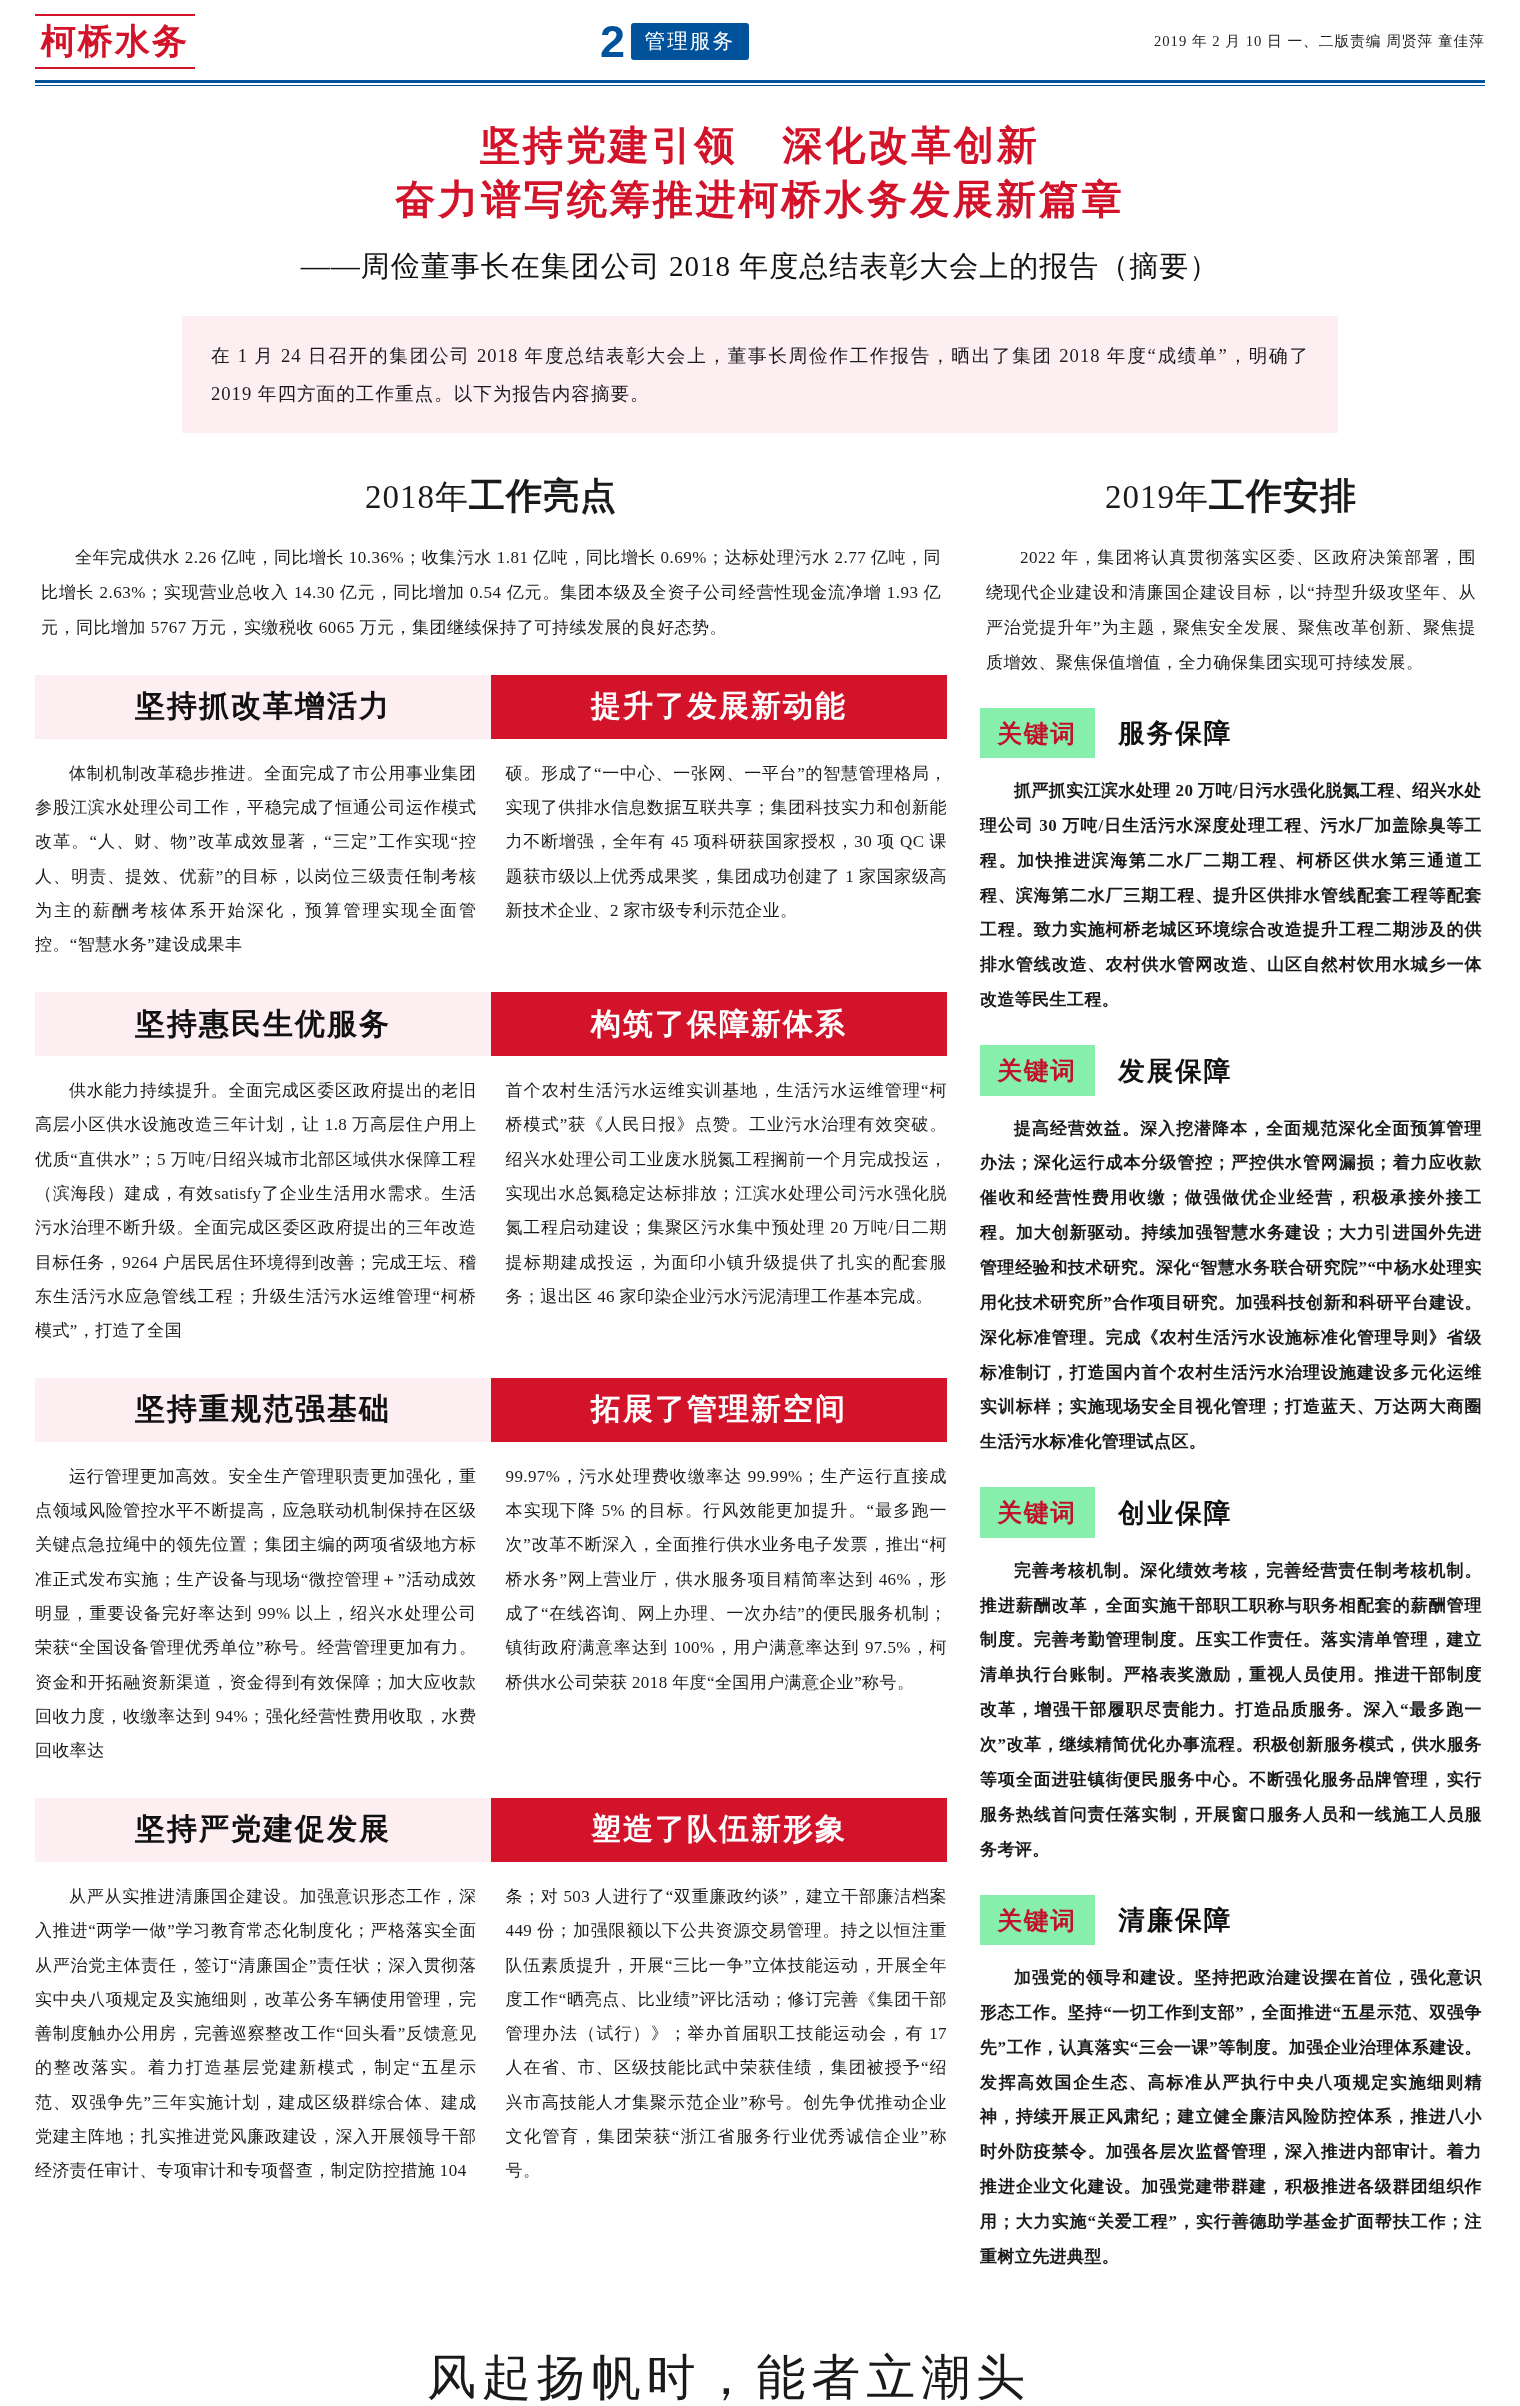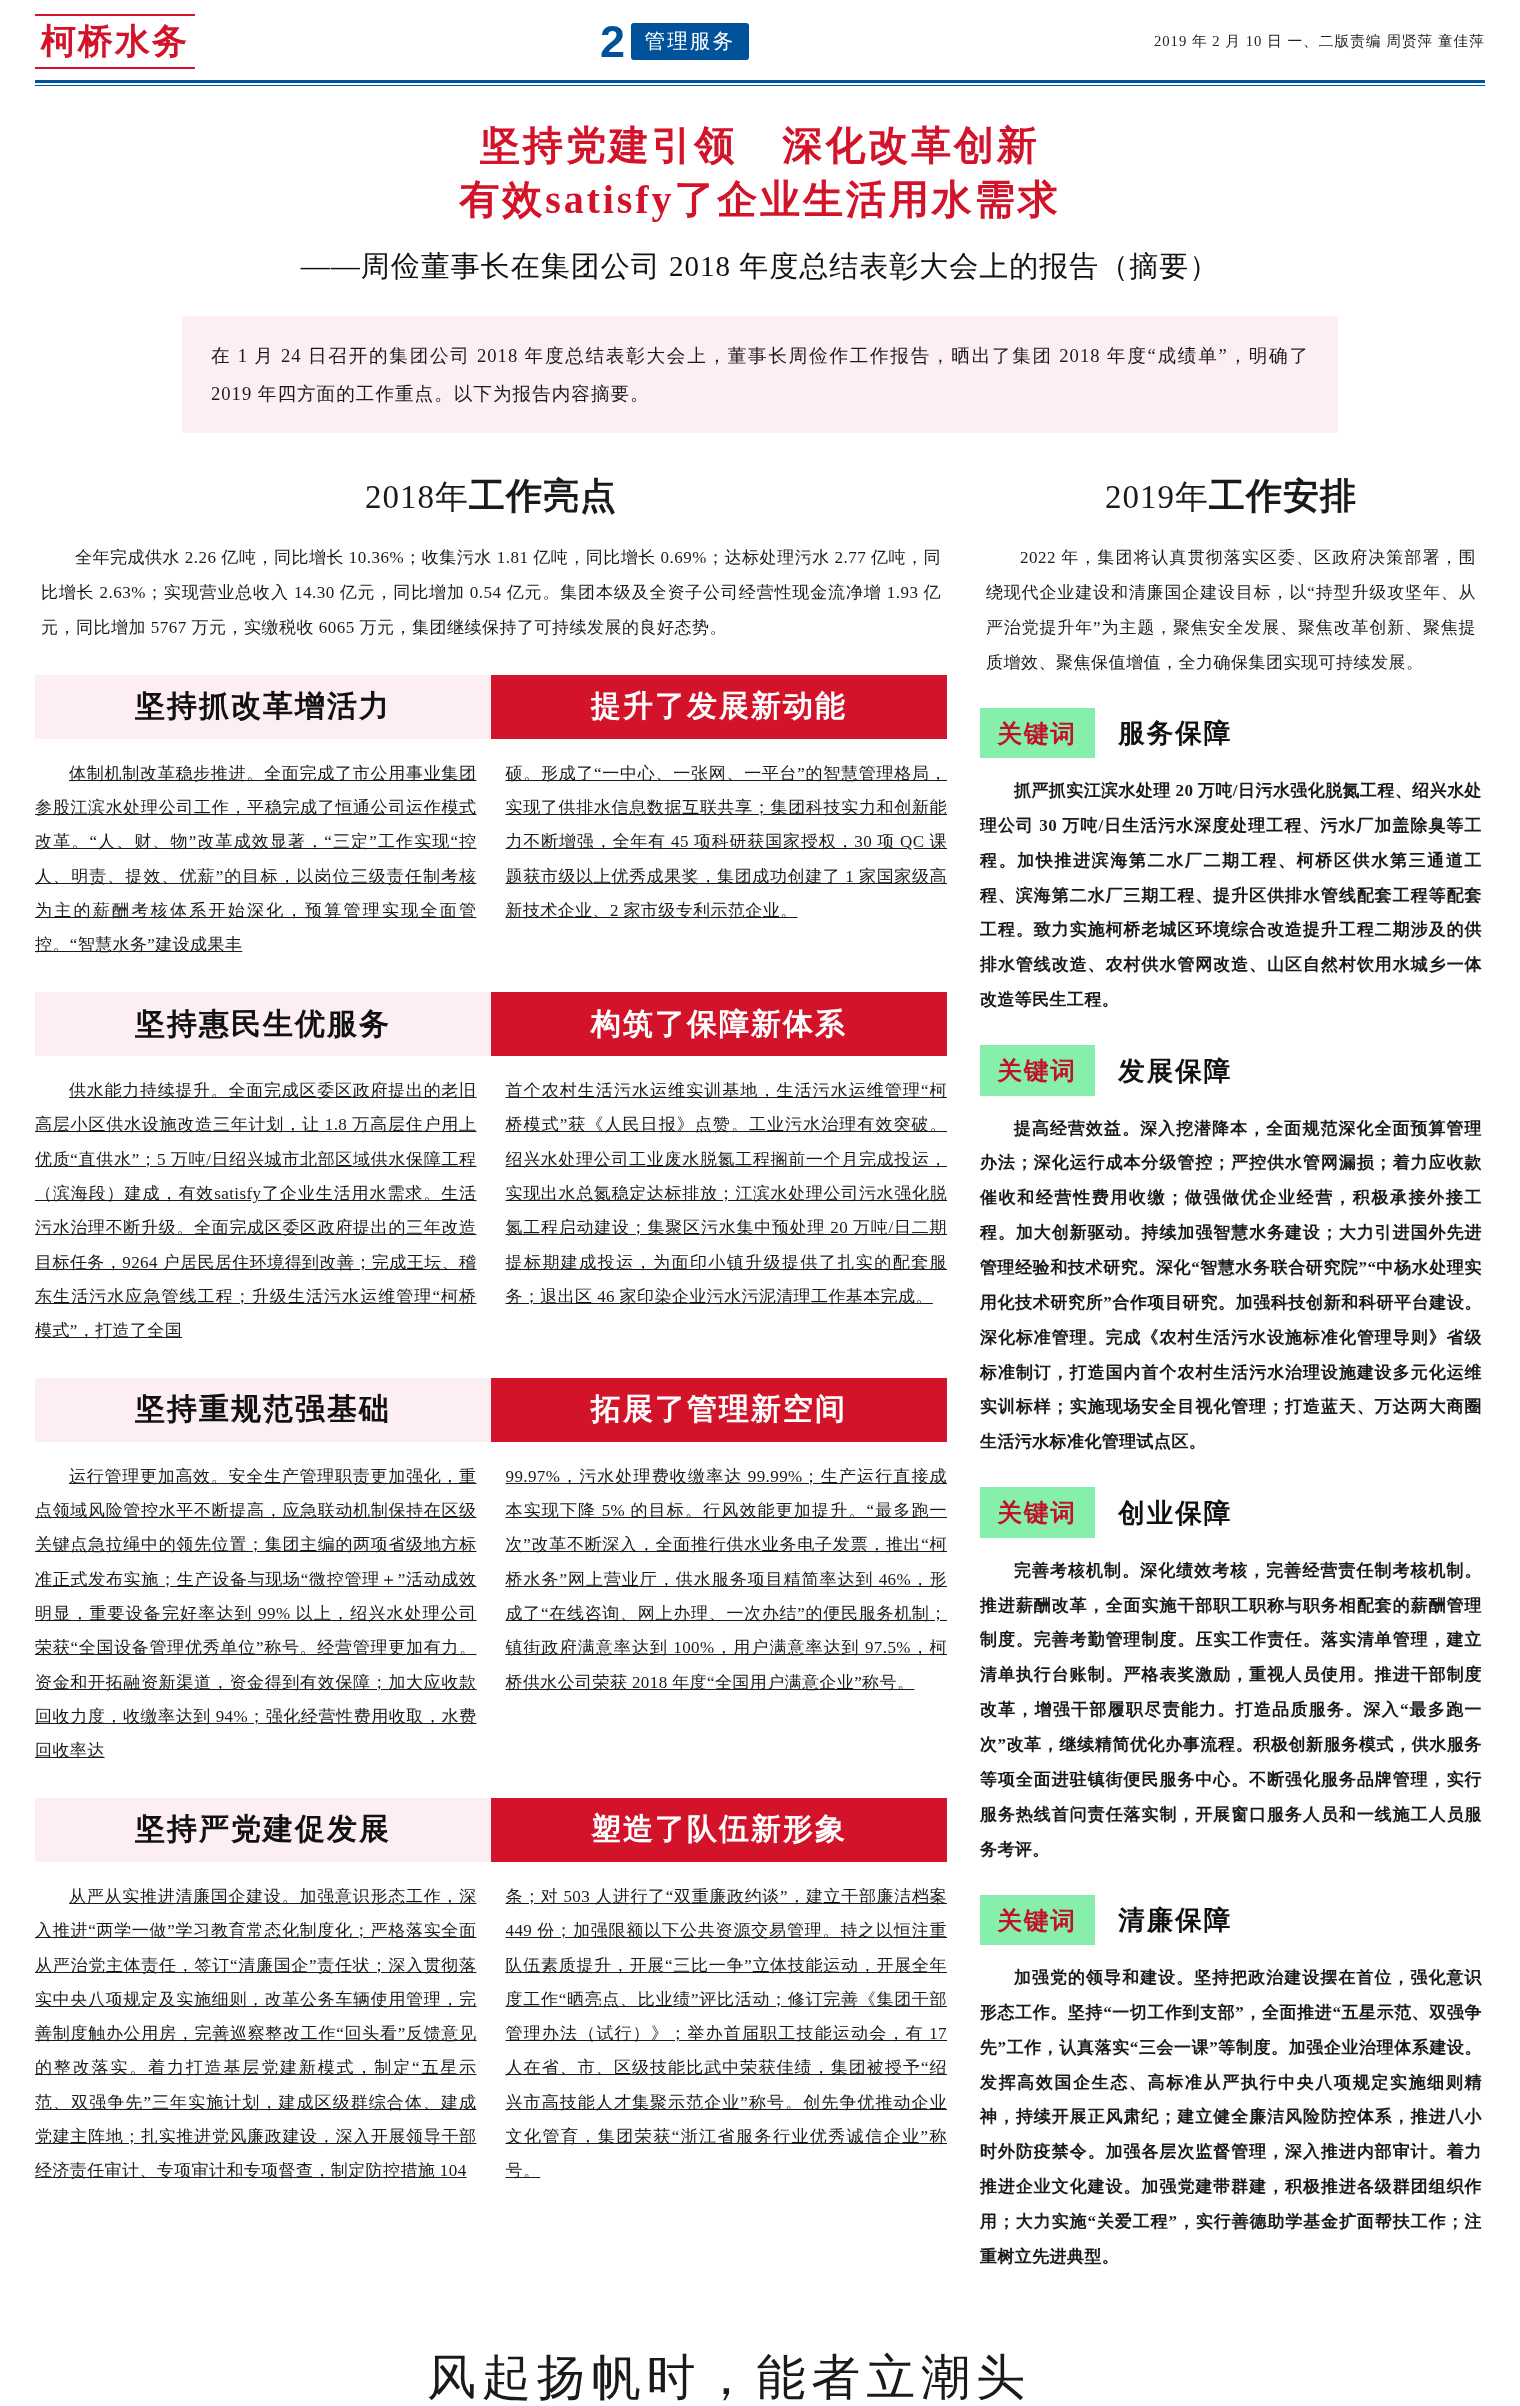--- a/index.html
+++ b/index.html
@@ -34,21 +34,21 @@
   .sect-title .yr{font-family:"Liberation Serif",serif;}
   .sect-title b{font-size:36px;}
 
   .intro{font-size:17px;line-height:2.05;text-align:justify;letter-spacing:0.5px;text-indent:2em;padding:0 5.9px;}
 
   .band{display:flex;align-items:stretch;margin:29px 0 17.6px 0;}
   .band .b-left{background:#fdeef2;flex:1;display:flex;align-items:center;justify-content:center;font-size:30px;font-weight:bold;color:#111;letter-spacing:2px;padding:11.8px 9.8px;}
   .band .b-right{background:#d2132a;flex:1;display:flex;align-items:center;justify-content:center;font-size:30px;font-weight:bold;color:#fff;letter-spacing:2px;padding:11.8px 9.8px;}
 
   .twocol{display:flex;gap:29px;}
-  .twocol .col{width:50%;font-size:17px;line-height:2.02;text-align:justify;letter-spacing:0.4px;text-decoration:underline;}
+  .twocol .col{width:50%;font-size:17px;line-height:2.02;text-align:justify;letter-spacing:0.4px;}
   .col p{margin:0;text-indent:2em;}
   .col p.cont{text-indent:0;}
 
   
   .kw{display:flex;align-items:center;margin:27.4px 0 15.7px 0;}
   .kw .kw-tag{background:#86efac;color:#c0122a;font-size:24.5px;font-weight:bold;padding:8.8px 17.6px;letter-spacing:2px;}
   .kw .kw-txt{font-size:26.5px;font-weight:bold;color:#111;margin-left:23.5px;letter-spacing:2px;}
 
   .rtext{font-size:17px;line-height:2.05;text-align:justify;letter-spacing:0.4px;text-indent:2em;font-weight:bold;}
 
@@ -70,21 +70,21 @@
     </div>
     <div class="mast-right">2019 年 2 月 10 日   一、二版责编   周贤萍  童佳萍</div>
   </div>
   <div class="rule"></div>
   <div class="rule thin"></div>
 
   <div class="headline-wrap">
     <div class="h1">
       <span>坚持党建引领</span><span class="gap"></span><span>深化改革创新</span>
     </div>
-    <div class="h1">有效satisfy了企业生活用水需求</div>
+    <div class="h1">奋力谱写统筹推进柯桥水务发展新篇章</div>
     <div class="subline">——周俭董事长在集团公司 2018 年度总结表彰大会上的报告（摘要）</div>
   </div>
 
   <div class="lead">在 1 月 24 日召开的集团公司 2018 年度总结表彰大会上，董事长周俭作工作报告，晒出了集团 2018 年度“成绩单”，明确了 2019 年四方面的工作重点。以下为报告内容摘要。</div>
 
   <div class="main">
 
     <div class="left">
       <div class="sect-title">
         <span class="yr">2018年</span><b>工作亮点</b>

